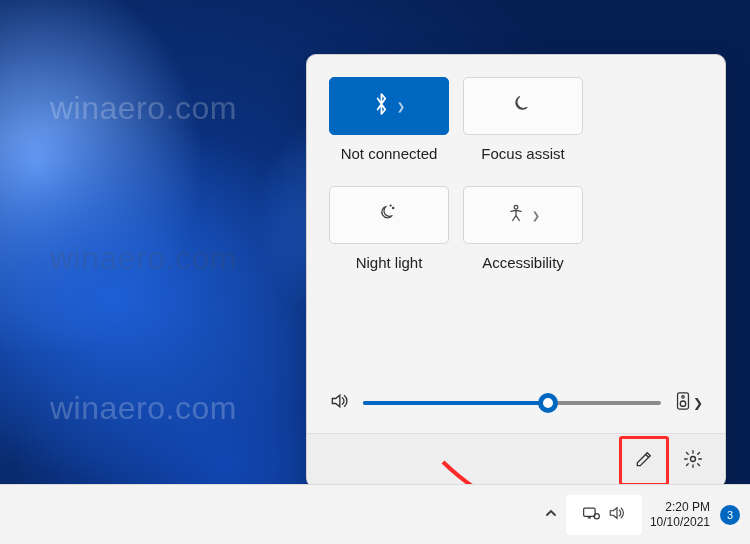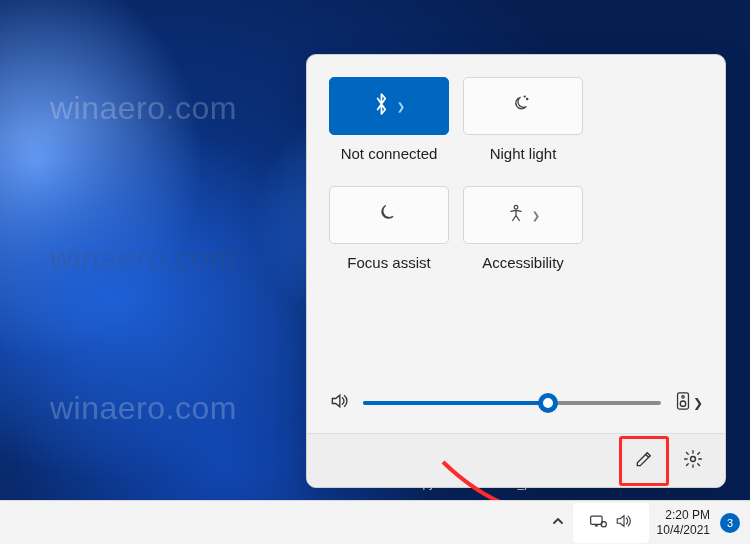--- a/index.html
+++ b/index.html
@@ -181,21 +181,21 @@
     position: absolute;
     left: 438px;
     top: 457px;
     pointer-events: none;
   }
 
   
   .taskbar {
     position: absolute;
     left: 0; right: 0; bottom: 0;
-    height: 44px;
+    height: 60px;
     background: #f3f3f3;
     border-top: 1px solid #dcdcdc;
     display: flex;
     align-items: center;
     justify-content: flex-end;
     padding-right: 4px;
   }
   .tray {
     display: flex;
     align-items: center;
@@ -272,38 +272,38 @@
         </span>
         <span class="chev">❯</span>
       </div>
       <div class="tile-label">Not connected</div>
     </div>
 
     <div class="tile-wrap">
       <div class="tile">
         <span>
           <svg width="20" height="20" viewBox="0 0 24 24" fill="none" stroke="currentColor" stroke-width="1.5">
+            <path d="M17 16 A8 8 0 1 1 8 3 A6 6 0 0 0 17 16 Z"></path>
+          </svg>
+        </span>
+      </div>
+      <div class="tile-label">Focus assist</div>
+    </div>
+
+    <div class="tile-wrap">
+      <div class="tile">
+        <span>
+          <svg width="20" height="20" viewBox="0 0 24 24" fill="none" stroke="currentColor" stroke-width="1.5">
             <path d="M16 15 A7 7 0 1 1 9 4 A5 5 0 0 0 16 15 Z"></path>
             <circle cx="17" cy="6" r="0.8" fill="currentColor"></circle>
             <circle cx="14" cy="3" r="0.6" fill="currentColor"></circle>
           </svg>
         </span>
       </div>
       <div class="tile-label">Night light</div>
-    </div>
-
-    <div class="tile-wrap">
-      <div class="tile">
-        <span>
-          <svg width="20" height="20" viewBox="0 0 24 24" fill="none" stroke="currentColor" stroke-width="1.5">
-            <path d="M17 16 A8 8 0 1 1 8 3 A6 6 0 0 0 17 16 Z"></path>
-          </svg>
-        </span>
-      </div>
-      <div class="tile-label">Focus assist</div>
     </div>
 
     <div class="tile-wrap">
       <div class="tile">
         <span>
           <svg width="20" height="20" viewBox="0 0 24 24" fill="none" stroke="currentColor" stroke-width="1.5" stroke-linecap="round">
             <circle cx="12" cy="5" r="2.2"></circle>
             <path d="M6 10 L12 9 L18 10 M12 9 L12 15 M12 15 L8 21 M12 15 L16 21"></path>
           </svg>
         </span>
@@ -392,17 +392,17 @@
           <svg width="18" height="16" viewBox="0 0 24 20" fill="none" stroke="currentColor" stroke-width="1.5" stroke-linecap="round">
             <path d="M3 7 L3 13 L7 13 L12 17 L12 3 L7 7 Z"></path>
             <path d="M15 6 A5 5 0 0 1 15 14"></path>
             <path d="M17.5 3.5 A8.5 8.5 0 0 1 17.5 16.5"></path>
           </svg>
         </span>
       </div>
     </div>
     <div class="clock-area">
       <span>2:20 PM</span>
-      <span>10/4/2021</span>
+      <span>10/10/2021</span>
     </div>
     <div class="notif-badge">3</div>
   </div>
 </div>
 
 </body></html>

